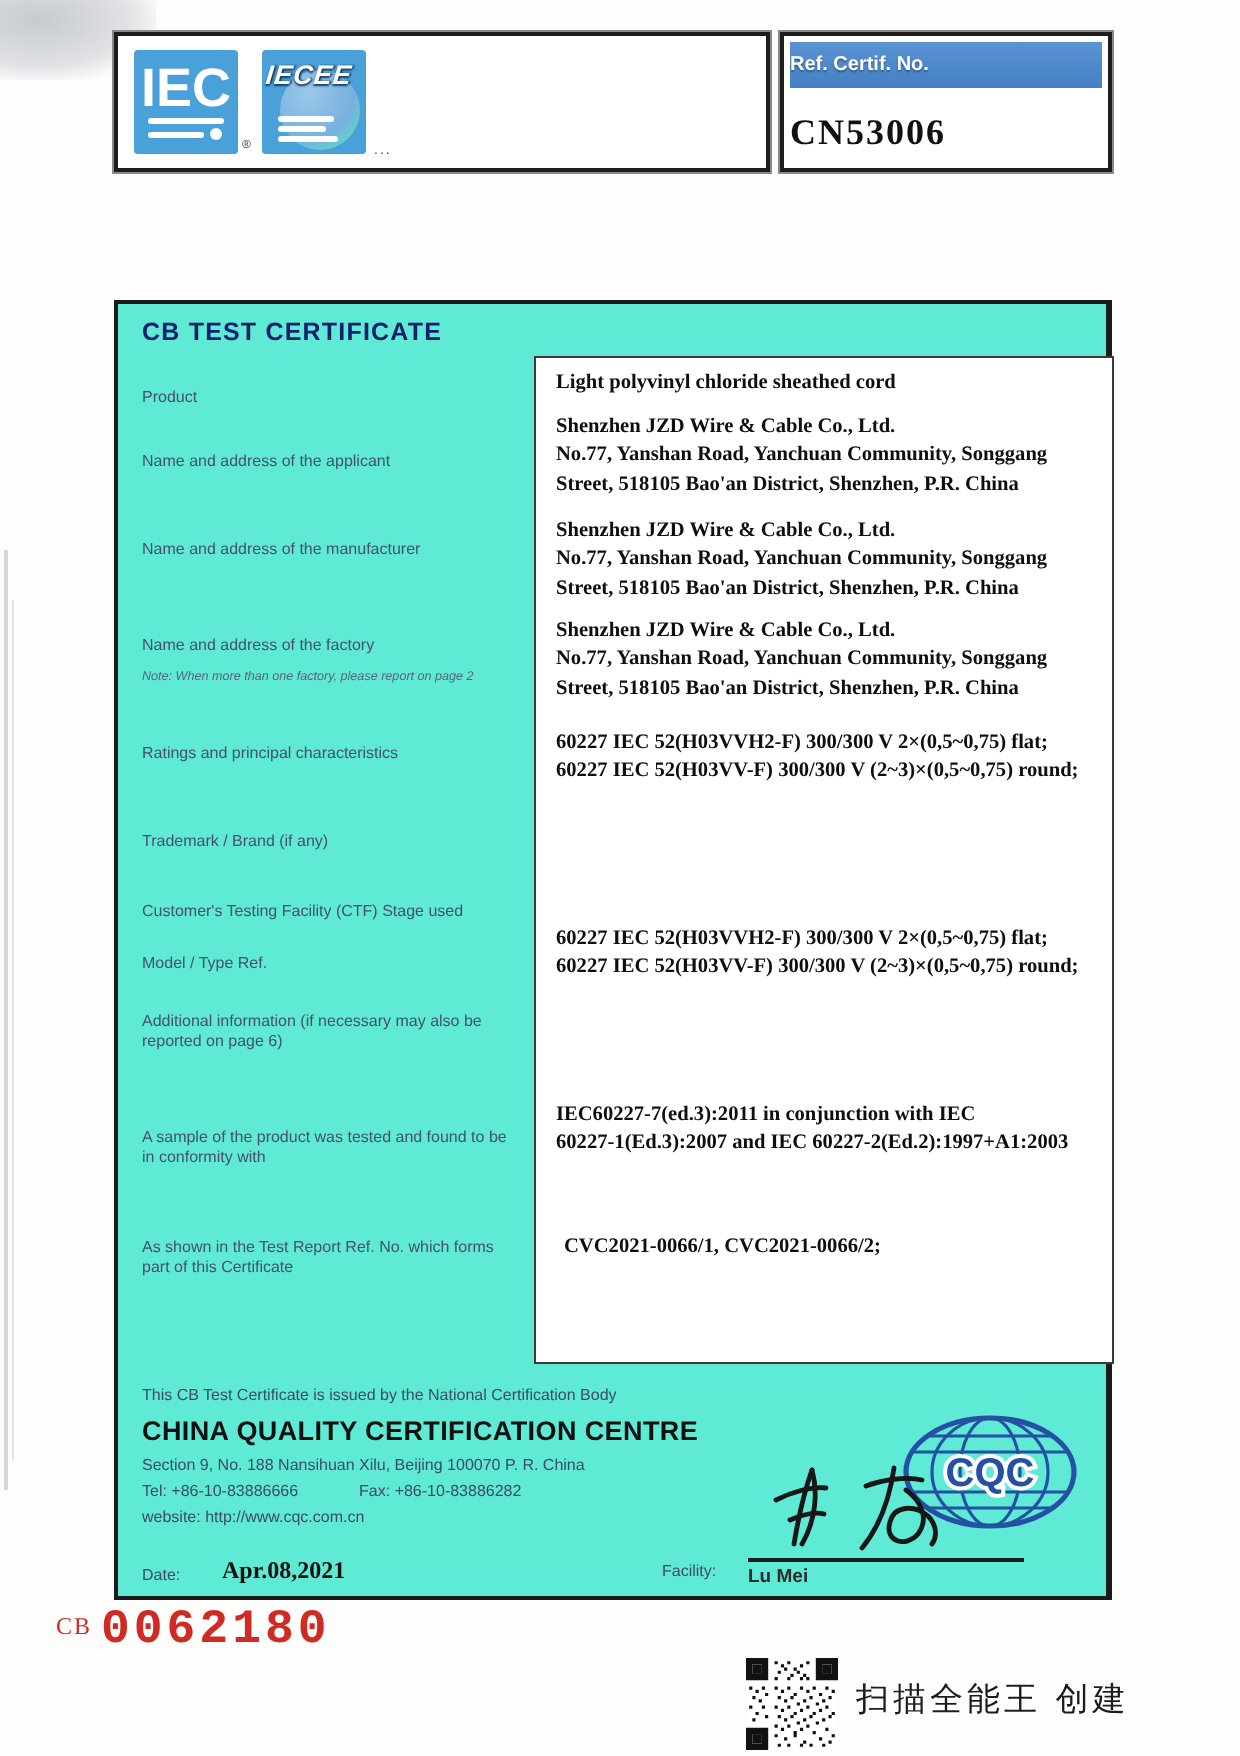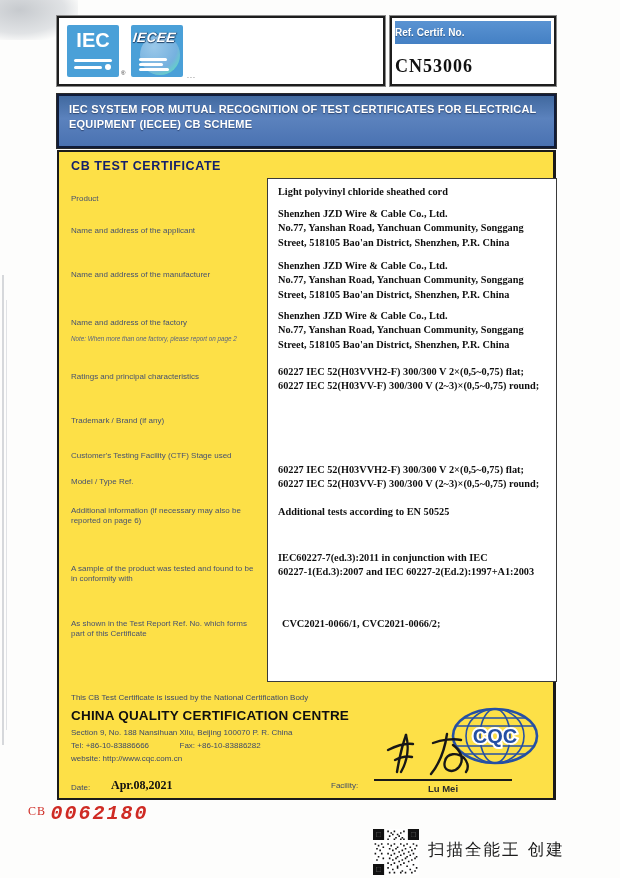--- a/index.html
+++ b/index.html
@@ -10,21 +10,21 @@
     background:radial-gradient(ellipse at 25% 25%, #9aa0a8 0%, #c9cdd2 55%, rgba(255,255,255,0) 78%);
     opacity:.55;}
   .scan-edge{position:absolute;left:2px;top:275px;width:2px;height:470px;background:#b6bac0;opacity:.55;}
   .scan-edge2{position:absolute;left:6px;top:300px;width:1px;height:430px;background:#c4c8cd;opacity:.5;}
 
   
   .logo-box{position:absolute;left:57px;top:16px;width:328px;height:70px;background:#fff;
     border:2px solid #1d1d1d;box-shadow:0 0 0 1px #8a8a8a;padding:5px;box-sizing:border-box;}
   .iec-sq{position:absolute;left:8px;top:7px;width:52px;height:52px;background:#4aa0d8;border-radius:2px;}
   .iec-txt{position:absolute;left:0;top:4px;width:100%;text-align:center;color:#fff;
-    font-weight:bold;font-size:20px;letter-spacing:0;}
+    font-weight:bold;font-size:27px;letter-spacing:0;}
   .iec-bar1{position:absolute;left:7px;bottom:15px;width:38px;height:3.5px;background:#fff;border-radius:2px;}
   .iec-bar2{position:absolute;left:7px;bottom:8px;width:28px;height:3.5px;background:#fff;border-radius:2px;}
   .iec-dot{position:absolute;right:8px;bottom:7px;width:6px;height:6px;background:#fff;border-radius:50%;}
   .iec-r{position:absolute;left:62px;top:52px;font-size:6px;color:#333;}
   .iecee-sq{position:absolute;left:72px;top:7px;width:52px;height:52px;background:#4aa0d8;border-radius:2px;overflow:hidden;}
   .iecee-sphere{position:absolute;right:3px;top:10px;width:40px;height:40px;border-radius:50%;
     background:radial-gradient(circle at 35% 30%, #a8cfec 0%, #7db4e0 60%, #5fa 100%);opacity:.85;}
   .iecee-txt{position:absolute;left:2px;top:5px;width:100%;color:#fff;font-weight:bold;font-style:italic;
     font-size:13.5px;letter-spacing:.5px;text-shadow:0 1px 1px #1c3f66, 1px 0 1px #1c3f66;transform:skewX(-6deg);}
   .iecee-b{position:absolute;left:8px;height:3px;background:#fff;border-radius:2px;}
@@ -39,47 +39,47 @@
 
   
   .banner{position:absolute;left:57px;top:94px;width:499px;height:54px;box-sizing:border-box;
     border:2px solid #101c3a;outline:1px solid #2a2a2a;
     background:linear-gradient(180deg,#41699f 0%,#5b82bd 45%,#4a72b2 100%);
     color:#fff;font-weight:bold;font-size:11px;line-height:1.4;padding:6px 10px;
     text-shadow:0 1px 1px rgba(10,20,50,.5);letter-spacing:.2px;}
 
   
   .main-box{position:absolute;left:57px;top:150px;width:499px;height:650px;box-sizing:border-box;
-    background:#fde047;border:2px solid #1b1b1b;border-right-width:3px;text-decoration:underline;}
+    background:#5eead4;border:2px solid #1b1b1b;border-right-width:3px;text-decoration:underline;}
   .cert-title{position:absolute;left:12px;top:7px;font-weight:bold;font-size:12.5px;
     letter-spacing:.6px;color:#14206b;}
   .lb{position:absolute;left:12px;width:188px;font-size:8px;color:#46516f;line-height:1.3;}
   .lb-note{position:absolute;left:12px;width:200px;font-size:6.3px;font-style:italic;color:#5a6480;}
   .values-box{position:absolute;left:208px;top:26px;width:288px;height:502px;
     border:1.5px solid #3a3a3a;background:#fff;}
   .val{position:absolute;left:10px;right:8px;font-family:"Liberation Serif",serif;font-weight:bold;
     font-size:10.3px;line-height:1.4;color:#0f0f0f;white-space:pre-line;}
 
   .issued{position:absolute;left:12px;top:541px;font-size:8px;color:#3e4a68;}
   .ncb-name{position:absolute;left:12px;top:556px;font-size:13.5px;font-weight:bold;color:#101010;letter-spacing:.2px;}
   .ncb-line{position:absolute;left:12px;font-size:8px;color:#3e4a68;}
   .cqc-logo{position:absolute;left:388px;top:550px;}
   .date-lab{position:absolute;left:12px;top:631px;font-size:8px;color:#3e4a68;}
   .date-val{position:absolute;left:52px;top:626px;font-family:"Liberation Serif",serif;
     font-weight:bold;font-size:12px;color:#111;}
   .sig-lab{position:absolute;left:272px;top:629px;font-size:8px;color:#3e4a68;}
   .sig-script{position:absolute;left:322px;top:578px;}
   .sig-line{position:absolute;left:315px;top:627px;width:138px;height:2px;background:#1a1a1a;}
-  .sig-name{position:absolute;left:315px;top:631px;width:138px;text-align:center;
+  .sig-name{position:absolute;left:315px;top:631px;width:138px;text-align:left;
     font-size:9.5px;font-weight:bold;color:#2b2b2b;}
 
   
   .cb-stamp{position:absolute;left:28px;top:802px;color:#cf2b24;}
   .cb-pre{font-family:"Liberation Serif",serif;font-size:12px;letter-spacing:1px;vertical-align:4px;}
-  .cb-num{font-family:"Liberation Mono",monospace;font-size:20px;letter-spacing:2px;font-weight:bold;font-style:italic;}
+  .cb-num{font-family:"Liberation Mono",monospace;font-size:24px;letter-spacing:2px;font-weight:bold;}
   .qr{position:absolute;left:373px;top:829px;}
   .wm-text{position:absolute;left:428px;top:839px;font-size:16.5px;color:#1c1c1c;letter-spacing:2px;
     font-family:"DejaVu Sans",sans-serif;}
 </style>
 </head>
 <body>
 
 <div class="page">
 
   <div class="scan-blob"></div>
@@ -102,21 +102,20 @@
       <div class="iecee-b" style="bottom:6px;width:30px;"></div>
     </div>
     <div class="iecee-dots">...</div>
   </div>
 
   <div class="ref-box">
     <div class="ref-head">Ref. Certif. No.</div>
     <div class="ref-val">CN53006</div>
   </div>
 
-  <div class="banner">IEC SYSTEM FOR MUTUAL RECOGNITION OF TEST CERTIFICATES FOR ELECTRICAL EQUIPMENT (IECEE) CB SCHEME</div>
 
   <div class="main-box">
     <div class="cert-title">CB TEST CERTIFICATE</div>
 
     <div class="lb" style="top:42px">Product</div>
     <div class="lb" style="top:74px">Name and address of the applicant</div>
     <div class="lb" style="top:118px">Name and address of the manufacturer</div>
     <div class="lb" style="top:166px">Name and address of the factory</div>
     <div class="lb-note" style="top:183px">Note: When more than one factory, please report on page 2</div>
     <div class="lb" style="top:220px">Ratings and principal characteristics</div>
@@ -135,21 +134,20 @@
       <div class="val" style="top:80px">Shenzhen JZD Wire &amp; Cable Co., Ltd.
 No.77, Yanshan Road, Yanchuan  Community, Songgang
 Street, 518105 Bao'an District, Shenzhen, P.R. China</div>
       <div class="val" style="top:130px">Shenzhen JZD Wire &amp; Cable Co., Ltd.
 No.77, Yanshan Road, Yanchuan  Community, Songgang
 Street, 518105 Bao'an District, Shenzhen, P.R. China</div>
       <div class="val" style="top:186px">60227 IEC 52(H03VVH2-F) 300/300 V 2×(0,5~0,75) flat;
 60227 IEC 52(H03VV-F) 300/300 V (2~3)×(0,5~0,75) round;</div>
       <div class="val" style="top:284px">60227 IEC 52(H03VVH2-F) 300/300 V 2×(0,5~0,75) flat;
 60227 IEC 52(H03VV-F) 300/300 V (2~3)×(0,5~0,75) round;</div>
-      <div class="val" style="top:326px">Additional tests according to EN 50525</div>
       <div class="val" style="top:372px">IEC60227-7(ed.3):2011 in conjunction with IEC
 60227-1(Ed.3):2007 and IEC 60227-2(Ed.2):1997+A1:2003</div>
       <div class="val" style="top:438px;left:14px">CVC2021-0066/1, CVC2021-0066/2;</div>
     </div>
 
     <div class="issued">This CB Test Certificate is issued by the National Certification Body</div>
     <div class="ncb-name">CHINA QUALITY CERTIFICATION CENTRE</div>
     <div class="ncb-line" style="top:576px">Section 9, No. 188 Nansihuan Xilu, Beijing 100070 P. R. China</div>
     <div class="ncb-line" style="top:589px">
       <span>Tel: +86-10-83886666</span>

